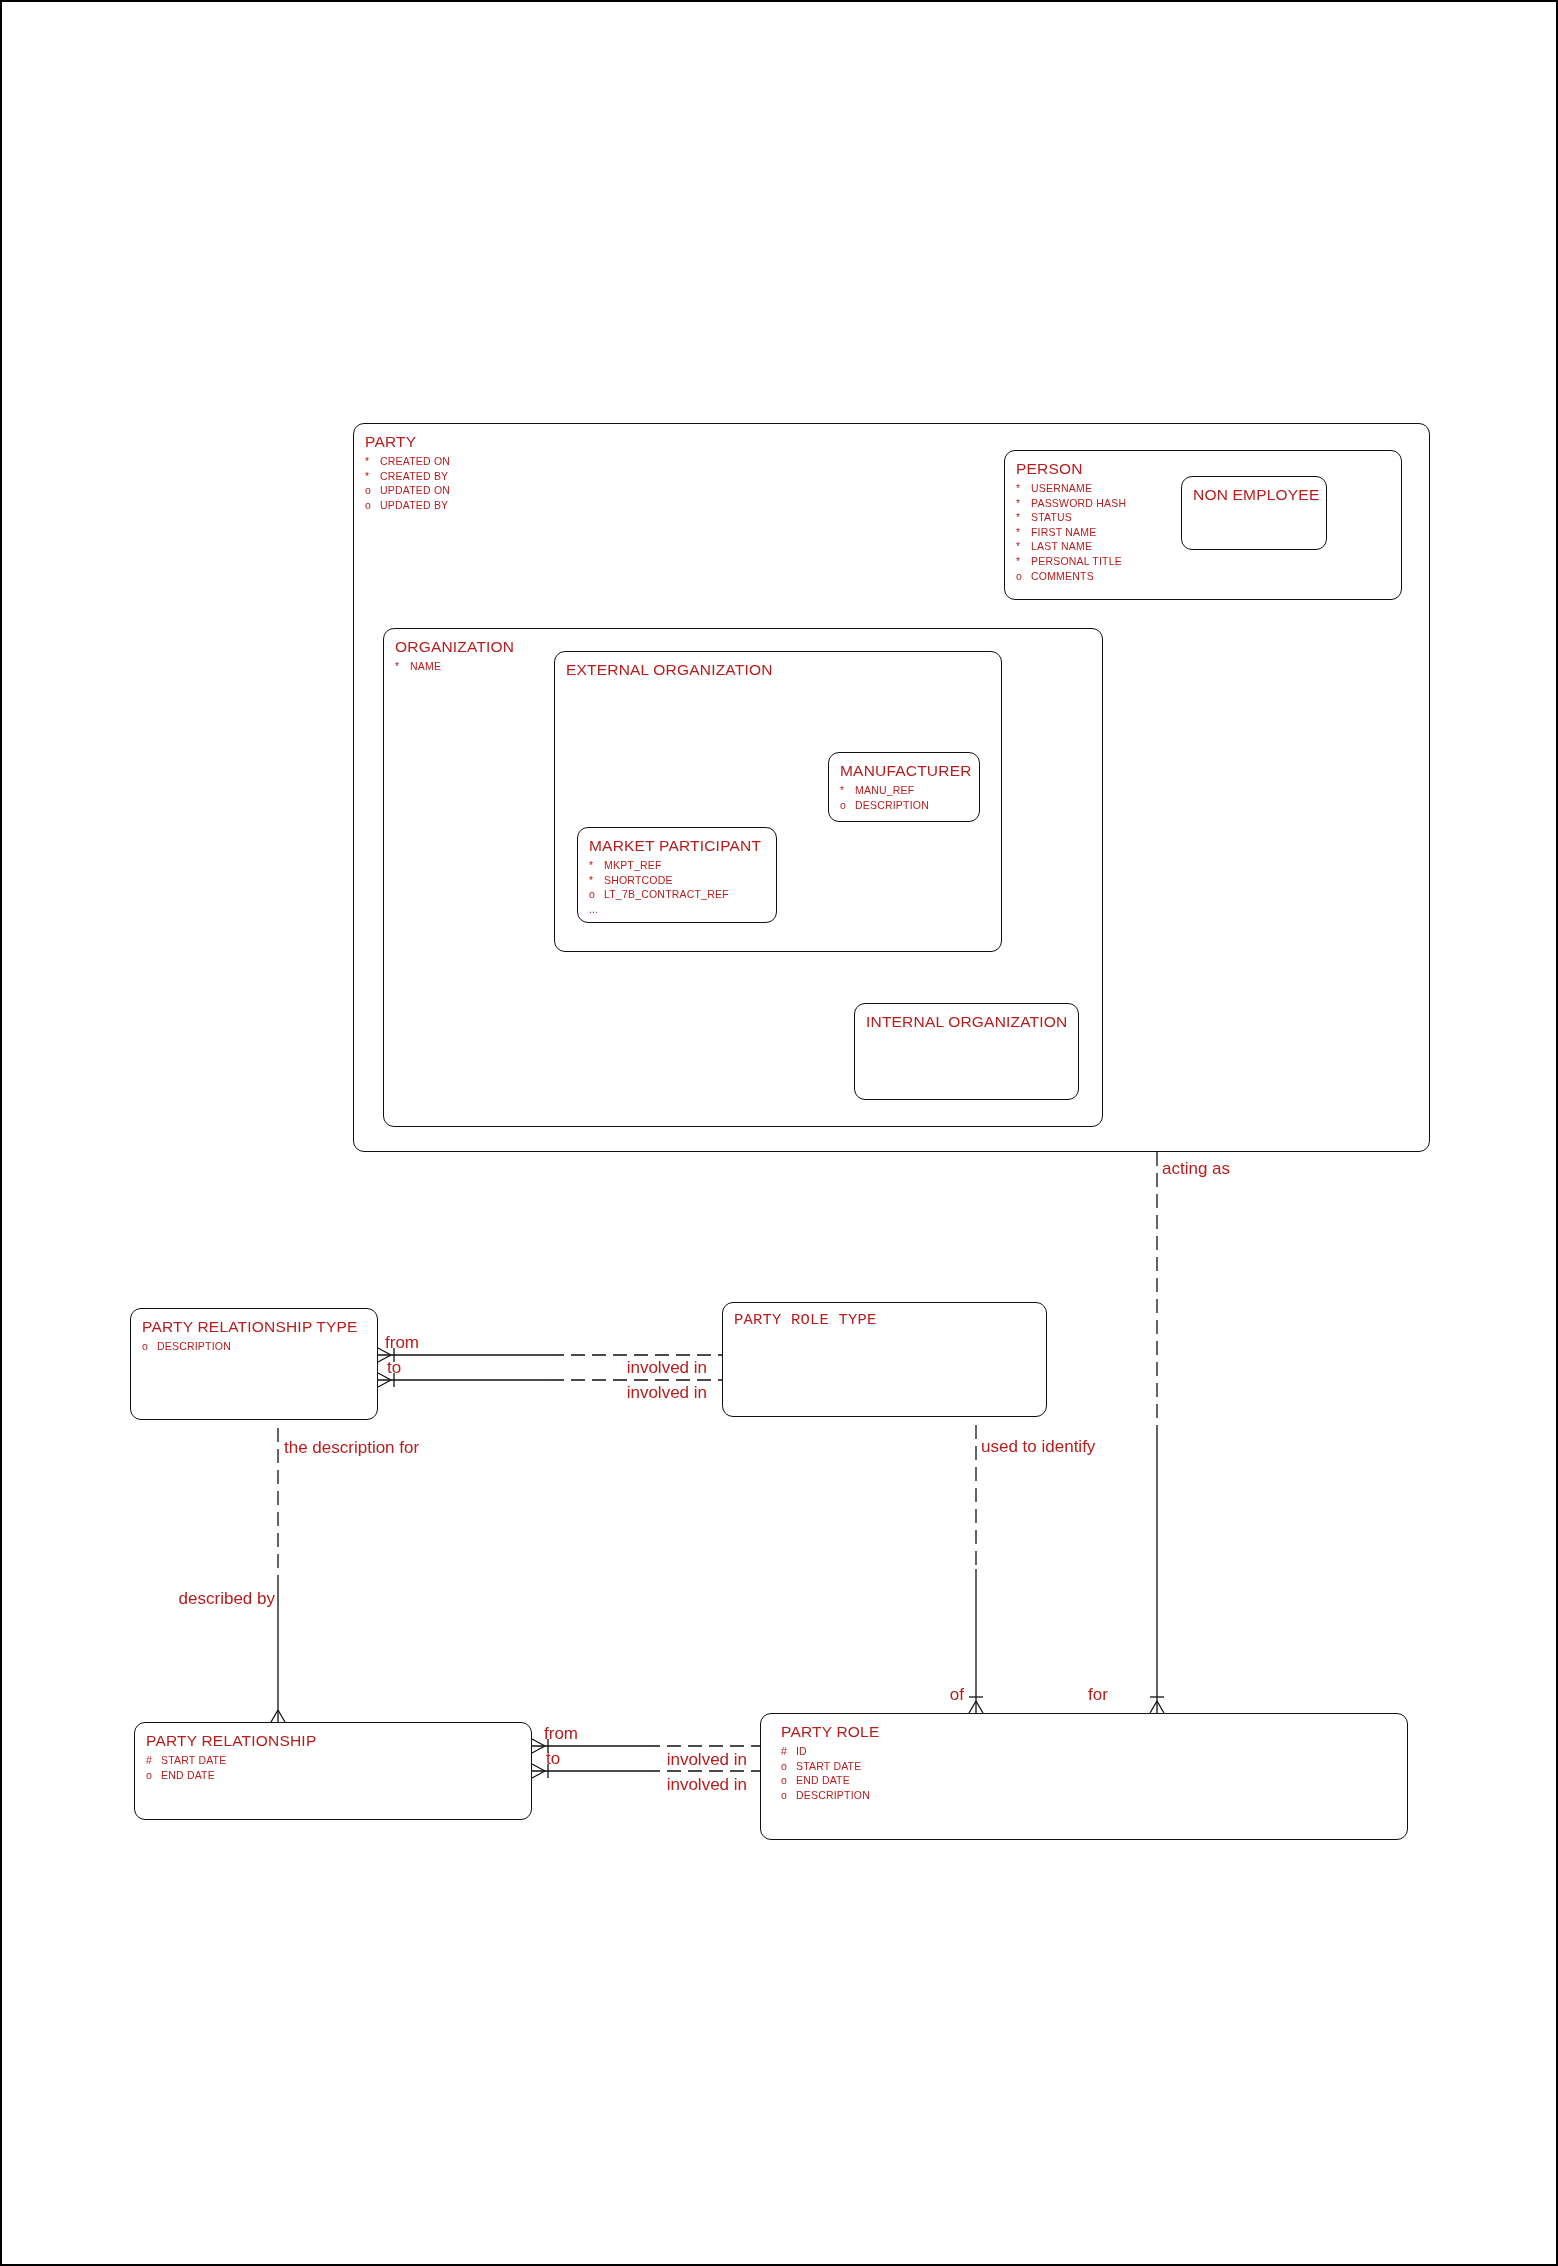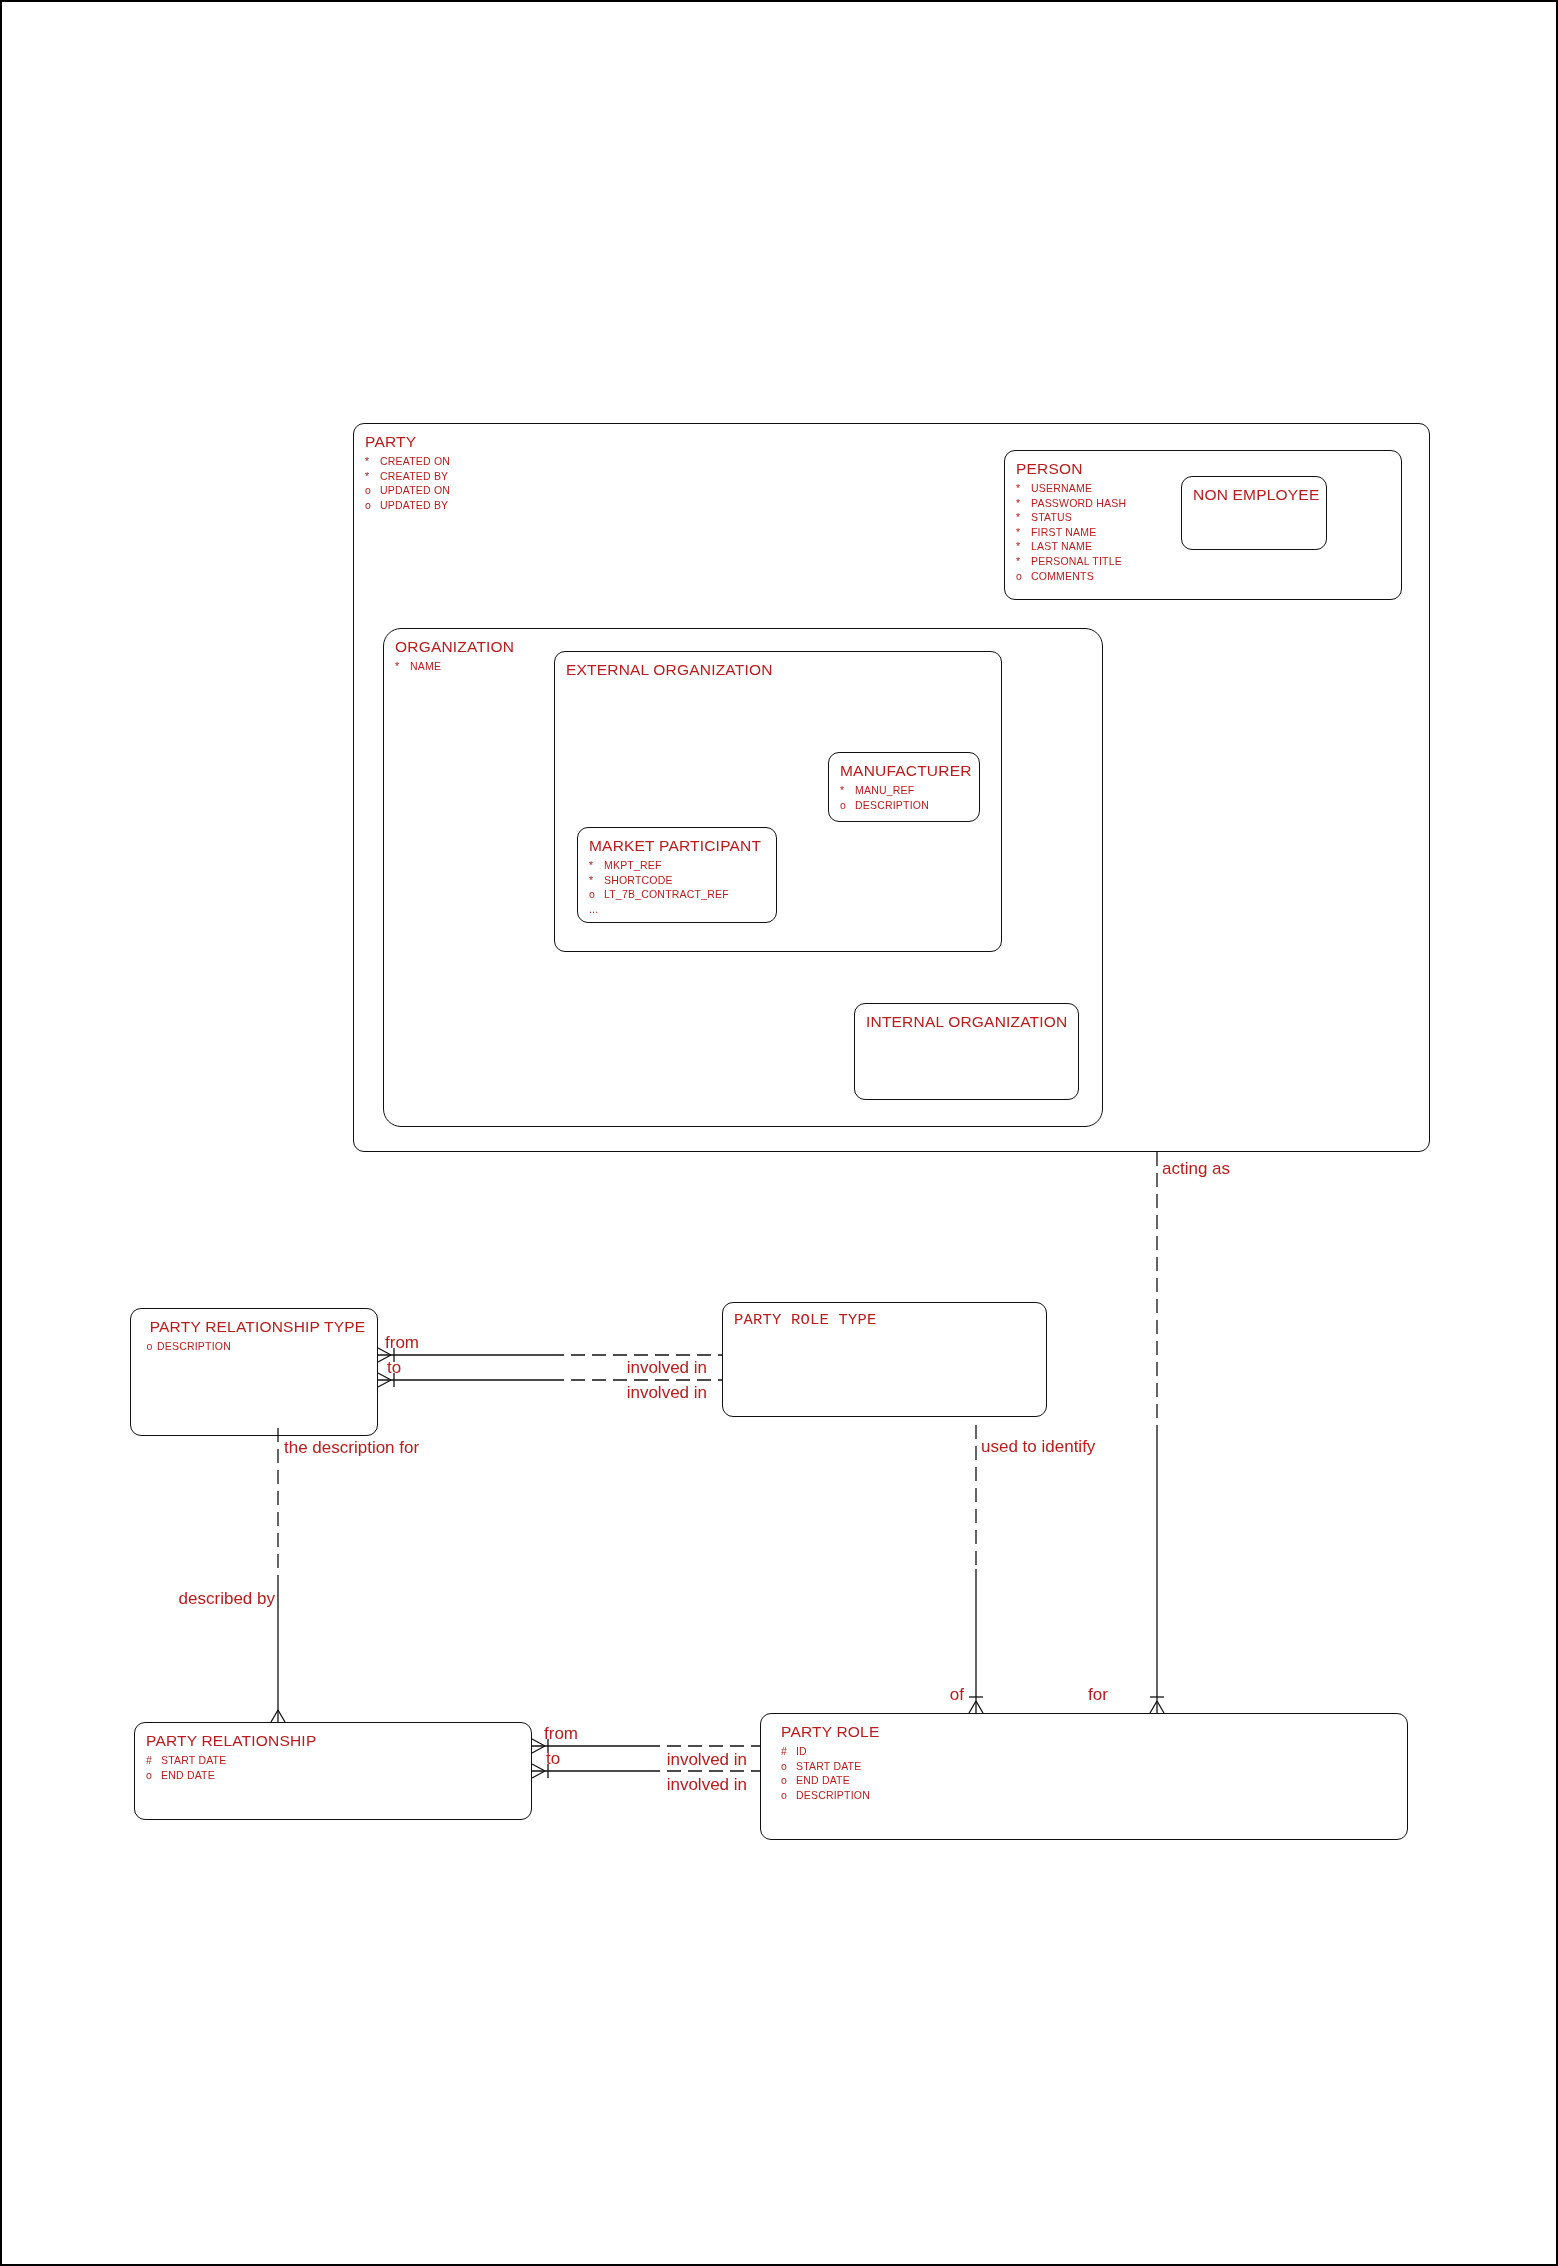--- a/index.html
+++ b/index.html
@@ -76,21 +76,21 @@
           <span class="m">o</span>
           <span class="n">COMMENTS</span>
         </div>
     </div>
   </div>
 
   <div class="entity" style="left:1181px;top:476px;width:146px;height:74px;">
     <div class="title">NON EMPLOYEE</div>
   </div>
 
-  <div class="entity" style="left:383px;top:628px;width:720px;height:499px;border-radius:18px;">
+  <div class="entity" style="left:383px;top:628px;width:720px;height:499px;">
     <div class="title">ORGANIZATION</div>
     <div class="attrs">
       <div class="attr">
           <span class="m">*</span>
           <span class="n">NAME</span>
         </div>
     </div>
   </div>
 
   <div class="entity" style="left:554px;top:651px;width:448px;height:301px;">
@@ -130,21 +130,21 @@
           <span class="m">...</span>
           <span class="n"></span>
         </div>
     </div>
   </div>
 
   <div class="entity" style="left:854px;top:1003px;width:225px;height:97px;">
     <div class="title">INTERNAL ORGANIZATION</div>
   </div>
 
-  <div class="entity" style="left:130px;top:1308px;width:248px;height:128px;text-align:center;">
+  <div class="entity" style="left:130px;top:1308px;width:248px;height:112px;">
     <div class="title">PARTY RELATIONSHIP TYPE</div>
     <div class="attrs">
       <div class="attr">
           <span class="m">o</span>
           <span class="n">DESCRIPTION</span>
         </div>
     </div>
   </div>
 
   <div class="entity" style="left:722px;top:1302px;width:325px;height:115px;font-family:Liberation Mono, monospace;">

